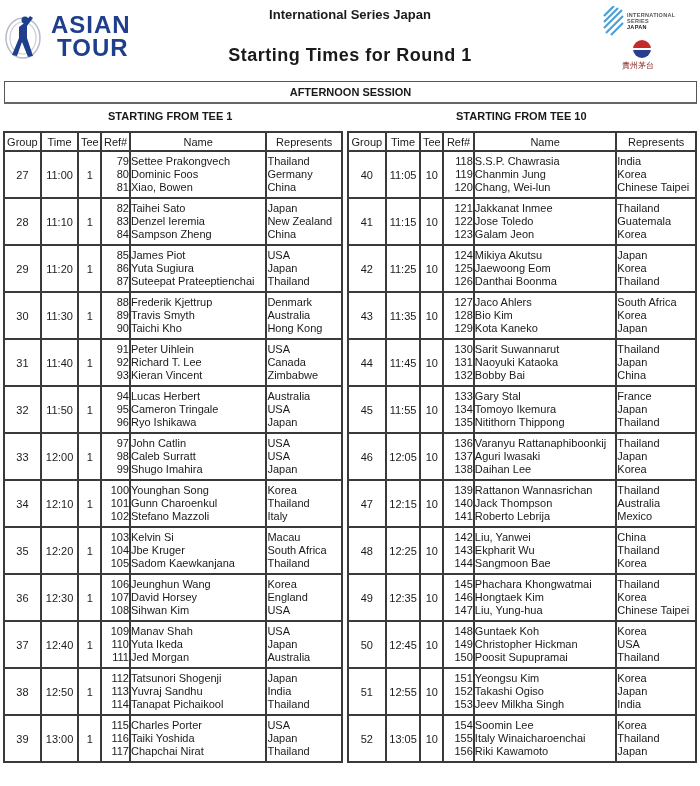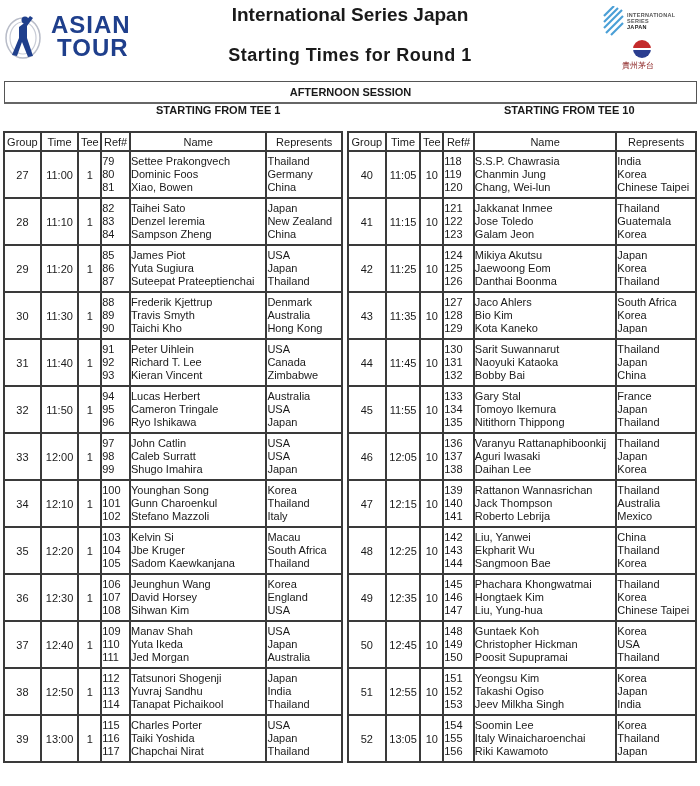--- a/index.html
+++ b/index.html
@@ -2,36 +2,36 @@
 <html><head>
 <meta charset="utf-8">
 <style>
   html, body { margin: 0; padding: 0; background: #ffffff; }
   body { width: 700px; height: 786px; position: relative; overflow: hidden; font-family: "Liberation Sans", sans-serif; color: #1a1a1a; }
   .header { position: absolute; left: 0; top: 0; width: 700px; height: 78px; }
   .logo-asian { position: absolute; left: 1px; top: 10px; width: 150px; height: 52px; }
   .logo-asian .golfer { position: absolute; left: 2px; top: 2px; width: 40px; height: 48px; }
   .logo-asian .brand { position: absolute; left: 50px; top: 3px; font-family: "Liberation Sans", sans-serif; font-weight: bold; font-size: 24px; line-height: 23px; color: #1f3f8c; letter-spacing: 1px; }
   .titles { position: absolute; left: 200px; top: 4px; width: 300px; text-align: center; }
-  .t1 { font-weight: bold; font-size: 19px; line-height: 22px; }
+  .t1 { font-weight: bold; font-size: 13px; line-height: 22px; }
   .t2 { font-size: 11px; line-height: 12px; }
   .t3 { font-weight: bold; font-size: 18px; line-height: 24px; margin-top: 17px; letter-spacing: 0.5px; }
   .logo-is { position: absolute; left: 600px; top: 4px; width: 96px; height: 72px; }
   .is-stripes { position: absolute; left: 2px; top: 2px; width: 22px; height: 30px; }
   .is-text { position: absolute; left: 27px; top: 8px; font-size: 5.5px; line-height: 6px; color: #555; font-weight: bold; letter-spacing: 0.3px; }
   .is-badge { position: absolute; left: 33px; top: 36px; width: 18px; height: 18px; border-radius: 50%; background: linear-gradient(#c42a2a 0 45%, #ffffff 45% 55%, #2a3d8f 55% 100%); }
   .is-chinese { position: absolute; left: 22px; top: 56px; font-size: 8px; color: #8a2020; font-family: "DejaVu Serif", serif; }
   .session { position: absolute; left: 4px; top: 81px; width: 691px; height: 20px; border: 1px solid #555; border-bottom: 2px solid #666; text-align: center; font-weight: bold; font-size: 11px; line-height: 20px; }
-  .tee-label { position: absolute; top: 104px; font-weight: bold; font-size: 11px; margin-left: 48px; }
+  .tee-label { position: absolute; top: 110px; font-weight: bold; font-size: 11px; }
   table.st { position: absolute; top: 131px; border-collapse: collapse; font-size: 11px; }
   table.st th, table.st td { border: 2px solid #3a3a3a; padding: 0; }
   table.st th { height: 17px; font-weight: normal; text-align: center; font-size: 11px; }
   table.st td { height: 45px; vertical-align: middle; }
   td.c { text-align: center; }
-  td.ref { padding-right: 3px; line-height: 13px; }
+  td.ref { text-align: right; padding-right: 3px; line-height: 13px; }
   td.nm, td.rp { text-align: left; padding-left: 3px; line-height: 13px; white-space: nowrap; }
   .line { display: block; }
 </style>
 </head>
 <body>
 
 <div class="header">
   <div class="logo-asian">
     <svg class="golfer" viewBox="0 0 40 48">
       <ellipse cx="20" cy="26" rx="17" ry="20" fill="none" stroke="#b8bcc8" stroke-width="1.5"></ellipse>

